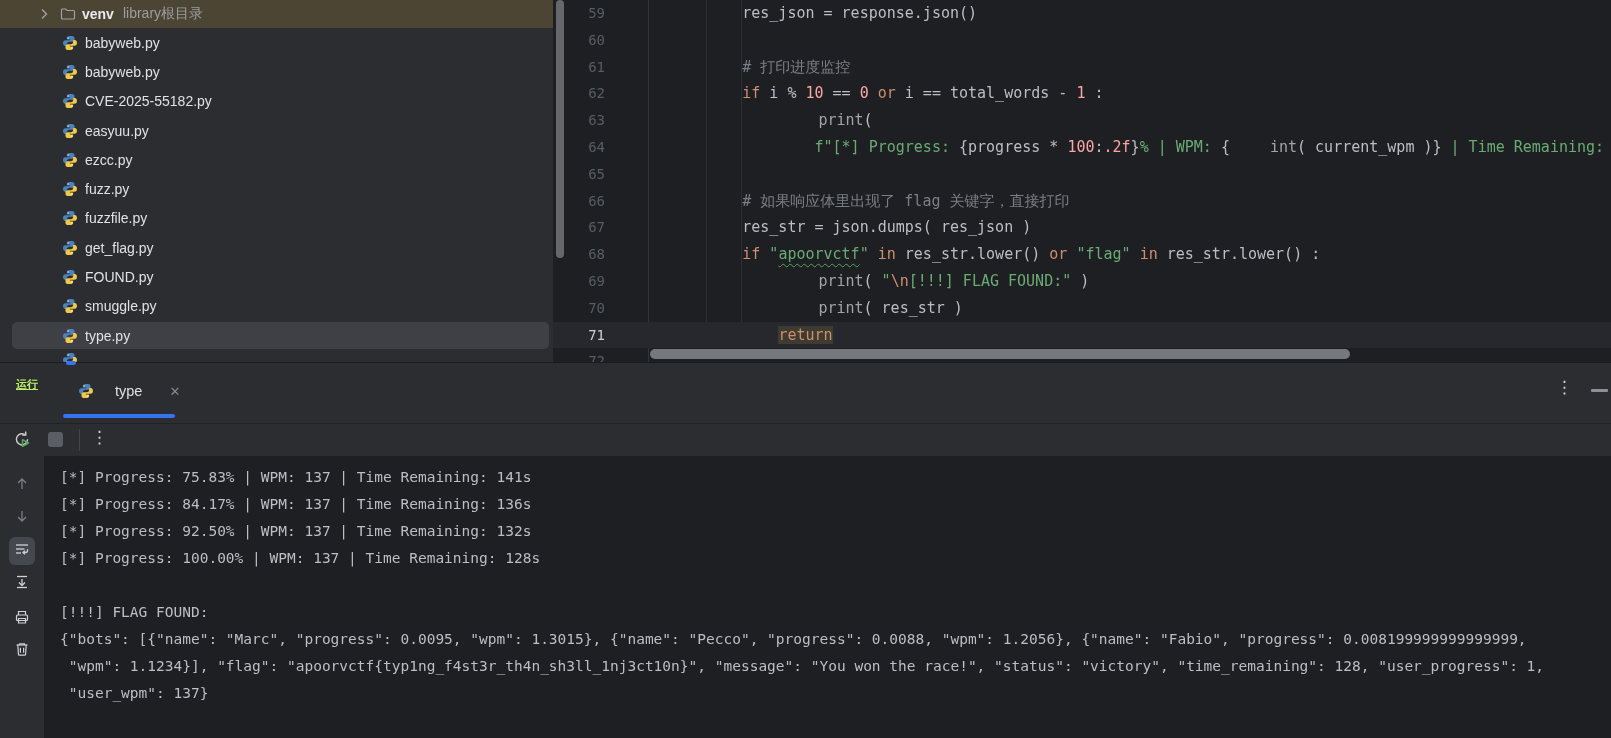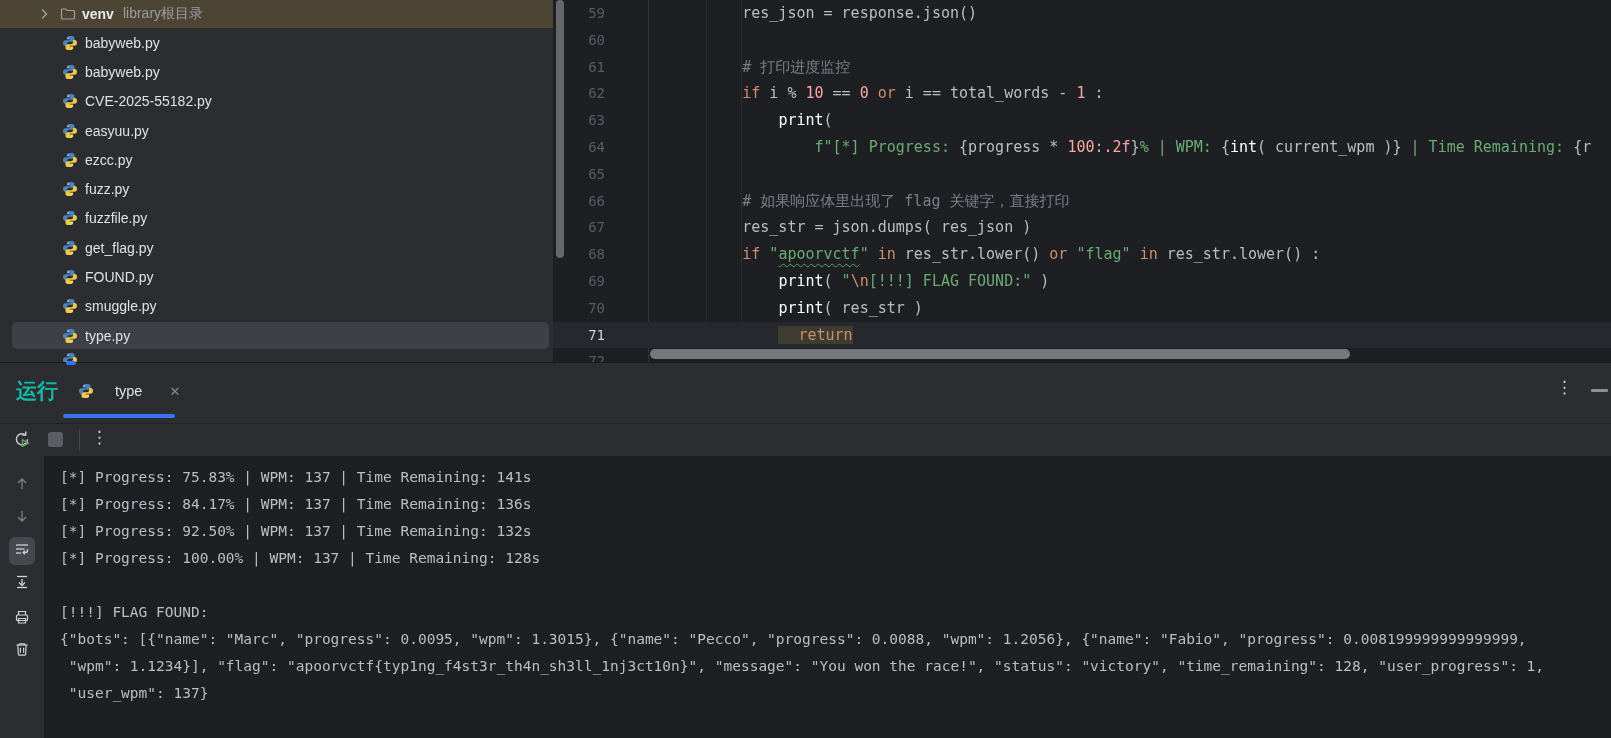--- a/index.html
+++ b/index.html
@@ -34,35 +34,35 @@
   .indent-guide{ position:absolute; top:0; bottom:14px; width:1px; background:#2c2f33; }
   .code-lines{ position:absolute; left:0; top:0; right:0; }
   .code-line{ position:relative; height:26.8px; line-height:26.8px;
               font-family:"DejaVu Sans Mono",monospace; white-space:pre; }
   .code-line.caret{ background:#26282e; }
   .lnum{ position:absolute; left:0; width:52px; text-align:right; color:#575d65;
          font-size:14px; }
   .code-line.caret .lnum{ color:#ccd0d6; }
   .ltext{ display:block; padding-left:117px; font-size:15px; }
   .seg-d{ color:#bcbec4; } .seg-k{ color:#cf8e6d; } .seg-n{ color:#fca5a5; }
-  .seg-s{ color:#6aab73; } .seg-c{ color:#7a7e85; } .seg-f{ color:#ffffff; }
+  .seg-s{ color:#6aab73; } .seg-c{ color:#7a7e85; } .seg-f{ color:#a3a3a3;margin-left:40px; }
   .seg-e{ color:#cf8e6d; }
   .seg-su{ color:#6aab73; text-decoration:underline wavy #55a35f 1px; text-underline-offset:4px; }
-  .seg-khl{ color:#cf8e6d; background:#3e3b30;padding-left:20px; }
+  .seg-khl{ color:#cf8e6d; background:#3e3b30; }
   .editor-hscroll{ position:absolute; left:97px; bottom:3px; width:700px; height:10px;
                    background:#85888c; opacity:.85; border-radius:5px; }
 
   
   .run-panel{ position:absolute; left:0; top:362px; width:1611px; height:376px;
               background:#2b2d30; border-top:1px solid #1a1b1e; }
   .focus-dot{ position:absolute; left:66px; top:-2px; width:10px; height:4px;
               border-radius:2px; background:#3574f0; }
   .run-header{ position:relative; height:61px; border-bottom:1px solid #212225; }
-  .run-title{ position:absolute; left:16px; top:14px; font-size:21px; font-weight:bold;
-              color:#14b8a6; }
+  .run-title{ position:absolute; left:16px; top:14px; font-size:11px; font-weight:bold;
+              color:#bef264;text-decoration:underline; }
   .run-tab{ position:absolute; left:63px; top:0; width:112px; height:56px;
             display:flex; align-items:center; padding-left:15px; gap:21px; }
   .run-tab .tabname{ font-size:14.5px; color:#dfe1e5; }
   .tab-close{ color:#868a91; font-size:13px; margin-left:6px; cursor:default; }
   .tab-underline{ position:absolute; left:63px; top:51px; width:112px; height:4px;
                   border-radius:2px; background:#3574f0; }
   .hdr-kebab{ position:absolute; right:38px; top:14px; color:#ced0d6; font-size:17px; }
   .hide-dash{ position:absolute; right:3px; top:26px; width:17px; height:3px;
               border-radius:1px; background:#8d9096; }
   .run-toolbar{ position:relative; height:32px; }

